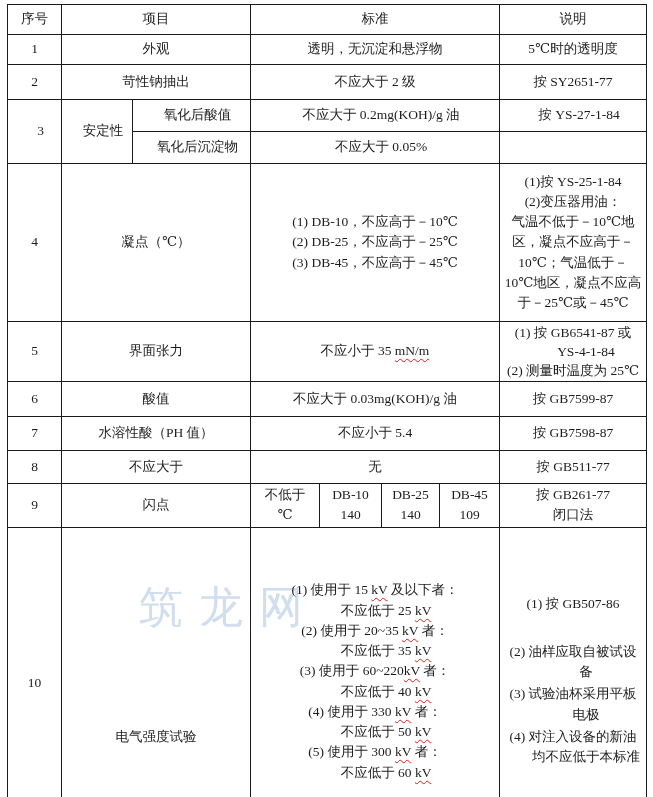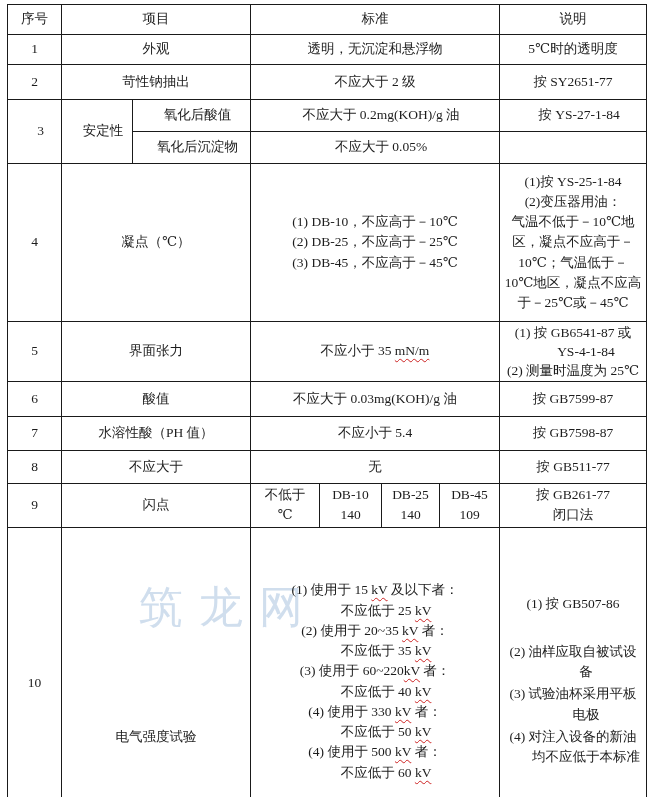--- a/index.html
+++ b/index.html
@@ -170,21 +170,21 @@
       <td colspan="2" style="vertical-align:bottom;padding-bottom:88px">电气强度试验</td>
       <td colspan="4" class="left top std10">
         <div class="line"><span>(1) 使用于 15 </span><span class="wavy">kV</span><span> 及以下者：</span></div>
         <div class="line ind"><span>不应低于 25 </span><span class="wavy">kV</span><span></span></div>
         <div class="line"><span>(2) 使用于 20~35 </span><span class="wavy">kV</span><span> 者：</span></div>
         <div class="line ind"><span>不应低于 35 </span><span class="wavy">kV</span><span></span></div>
         <div class="line"><span>(3) 使用于 60~220</span><span class="wavy">kV</span><span> 者：</span></div>
         <div class="line ind"><span>不应低于 40 </span><span class="wavy">kV</span><span></span></div>
         <div class="line"><span>(4) 使用于 330 </span><span class="wavy">kV</span><span> 者：</span></div>
         <div class="line ind"><span>不应低于 50 </span><span class="wavy">kV</span><span></span></div>
-        <div class="line"><span>(4) 使用于 500 </span><span class="wavy">kV</span><span> 者：</span></div>
+        <div class="line"><span>(5) 使用于 300 </span><span class="wavy">kV</span><span> 者：</span></div>
         <div class="line ind"><span>不应低于 60 </span><span class="wavy">kV</span><span></span></div>
       </td>
       <td class="left top note10">
         <div class="item gap">(1) 按 GB507-86</div>
         <div class="item">(2) 油样应取自被试设备</div>
         <div class="item">(3) 试验油杯采用平板电极</div>
         <div class="item">(4) 对注入设备的新油均不应低于本标准</div>
       </td>
     </tr>
 

